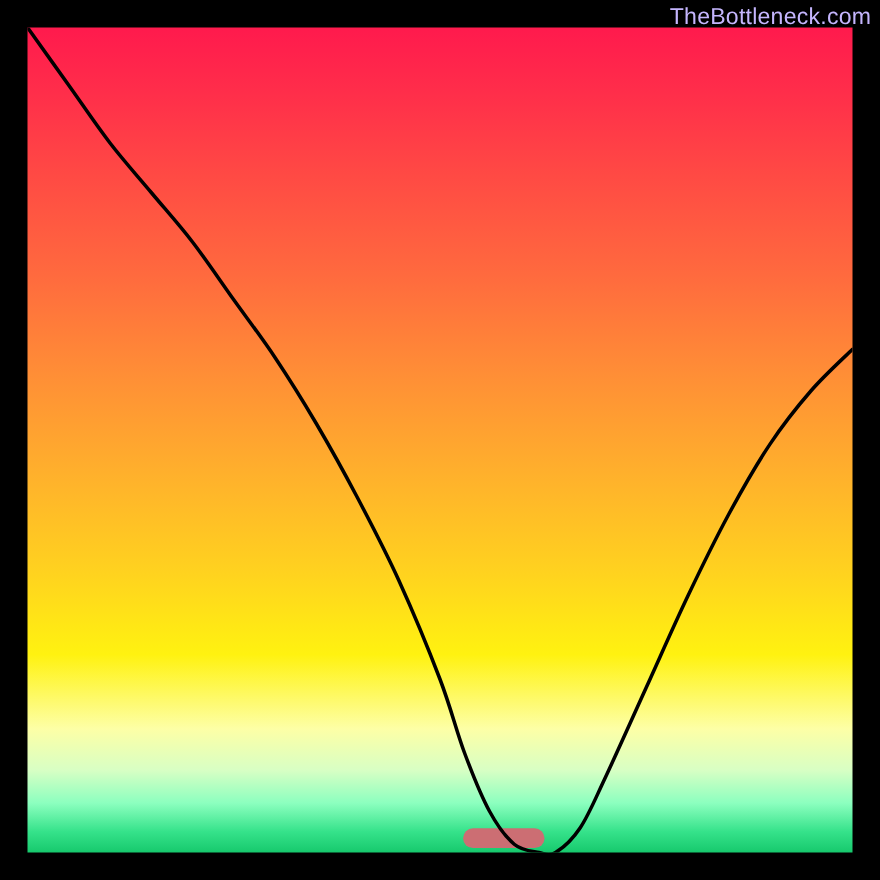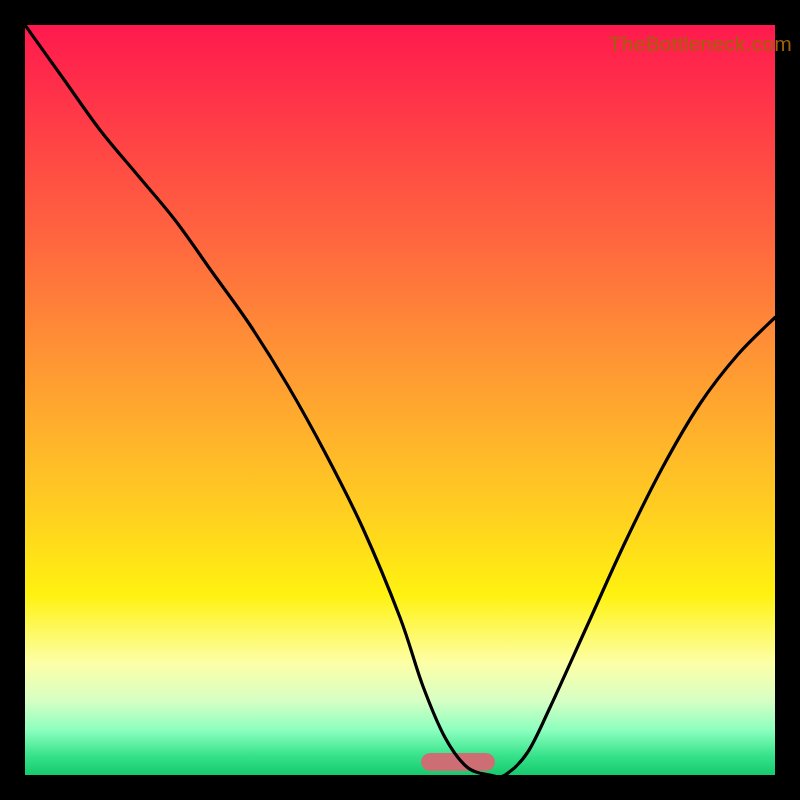--- a/index.html
+++ b/index.html
@@ -61,23 +61,22 @@
     border-radius: 9px / 9px;
   }
 
   .watermark {
     position: absolute;
     top: 4px;
     right: 8px;
     font-family: Arial, Helvetica, sans-serif;
     font-size: 21px;
     font-weight: 500;
-    color: #a16207;
+    color: #c4b5fd;
     letter-spacing: 0.2px;
-    margin-top: 28px;
   }
 </style>
 </head>
 <body>
 
 <div class="frame">
   <div class="plot-area"></div>
 
   <div class="trough-marker"></div>
 

